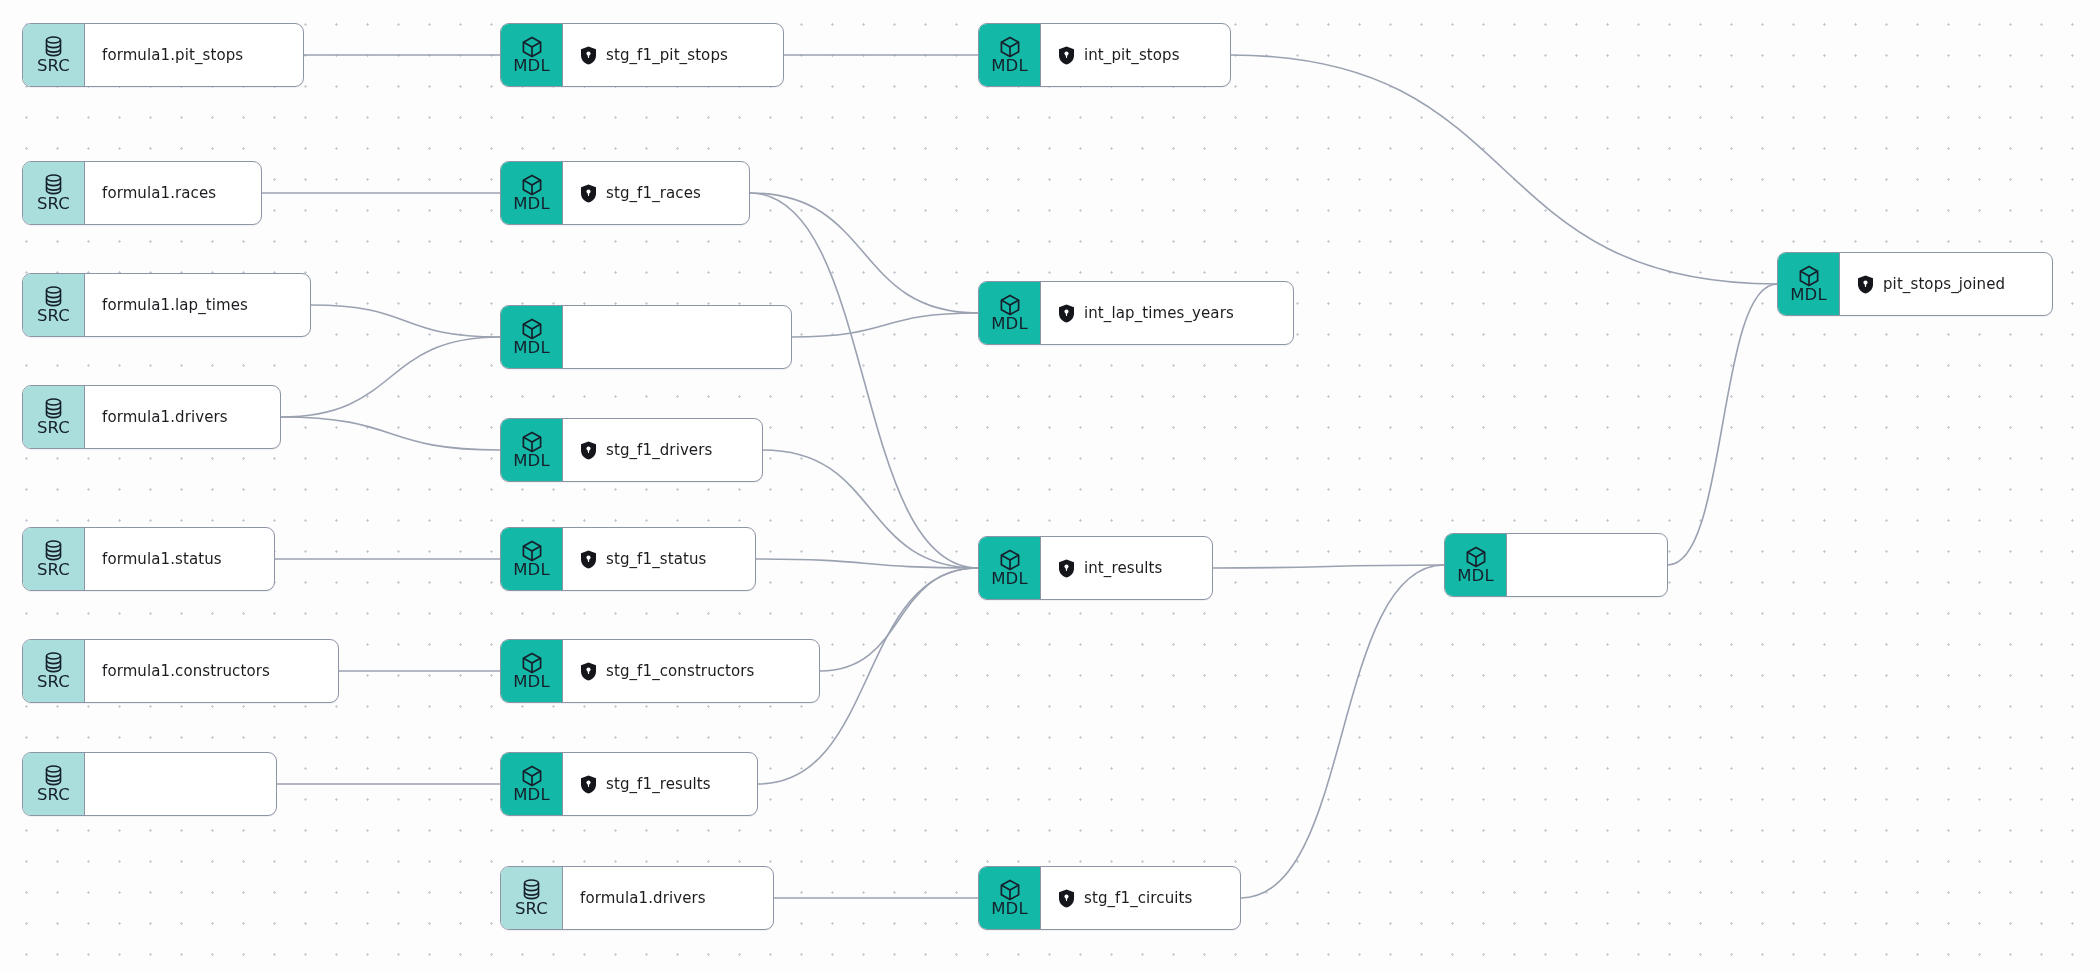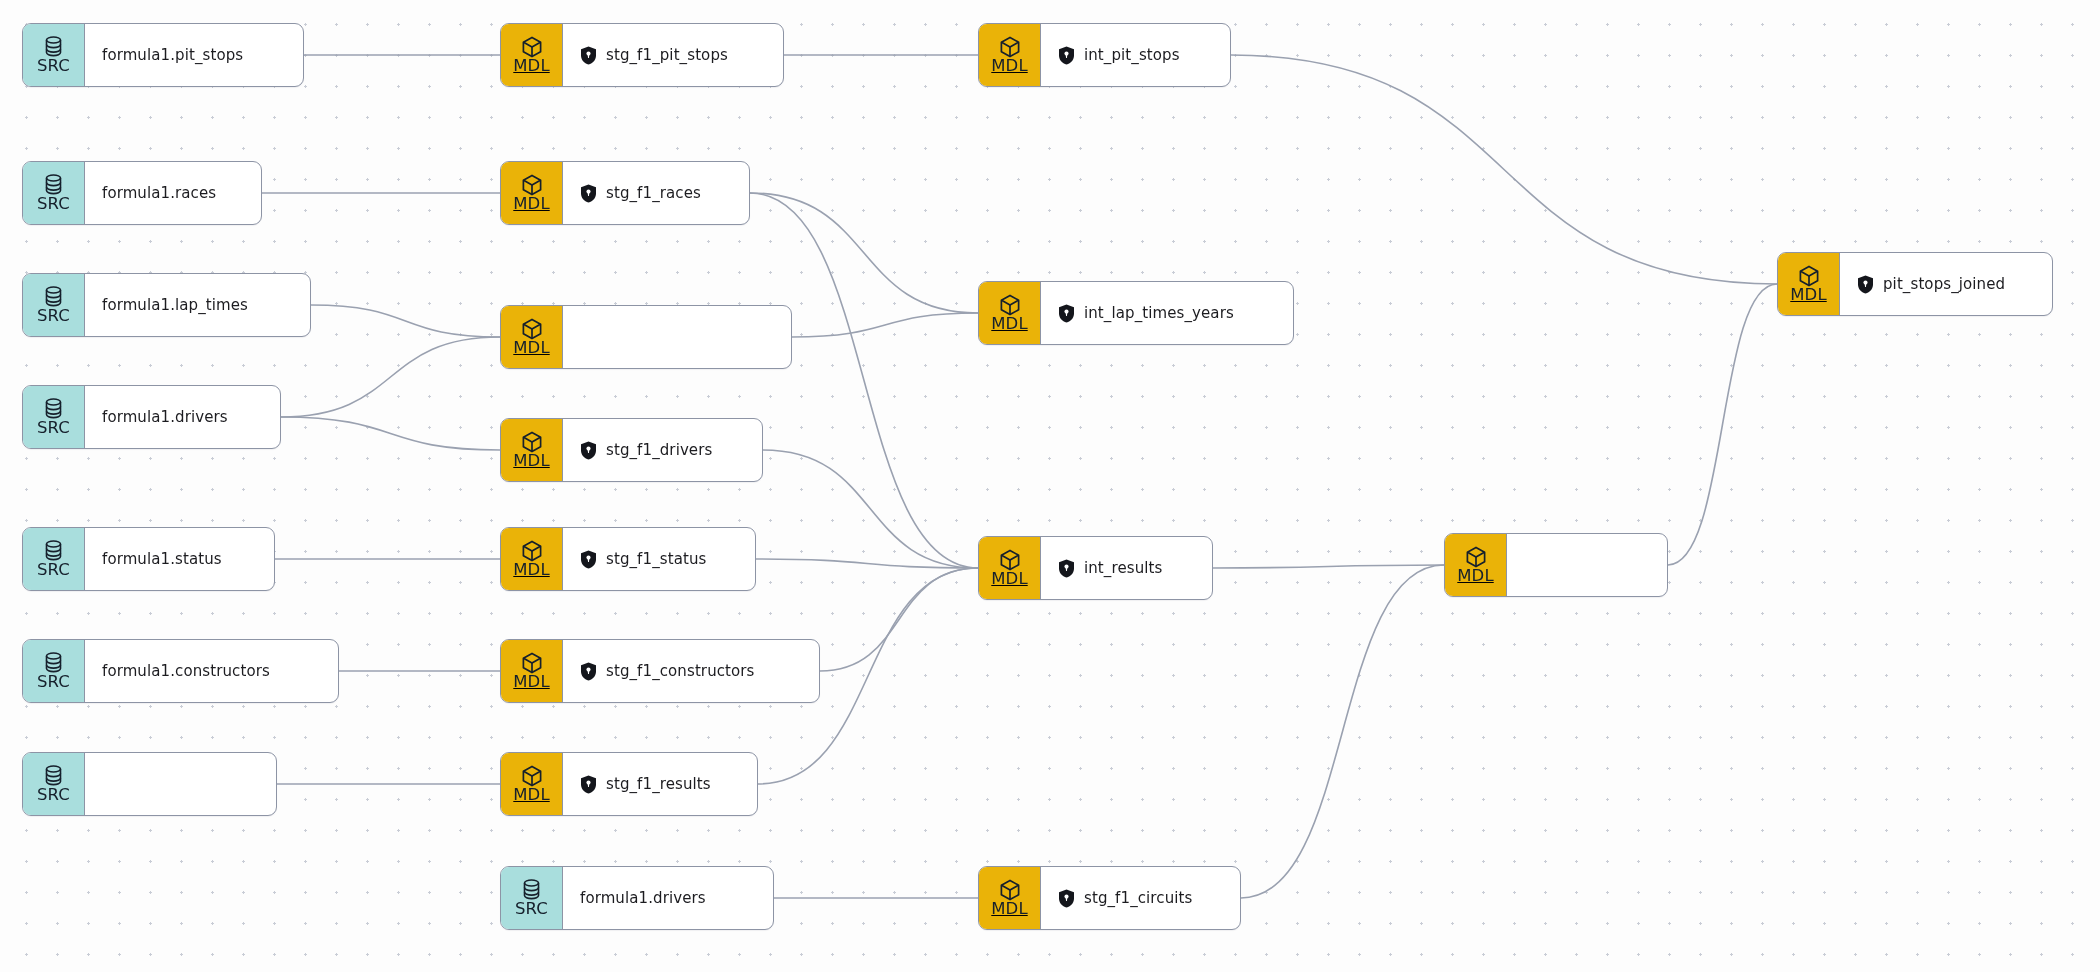--- a/index.html
+++ b/index.html
@@ -44,21 +44,21 @@
     flex: 0 0 62px;
     display: flex;
     flex-direction: column;
     align-items: center;
     justify-content: center;
     gap: 1px;
     border-right: 1.6px solid #8d94a5;
     box-sizing: border-box;
   }
   .badge.src { background: #a9dedd; }
-  .badge.mdl { background: #eab308; text-decoration: underline; }
+  .badge.mdl { background: #14b8a6; }
   .badge-icon {
     display: block;
     height: 21px;
     line-height: 0;
   }
   .badge-text {
     font-size: 16.5px;
     line-height: 1;
     color: #16202c;
     letter-spacing: .1px;

